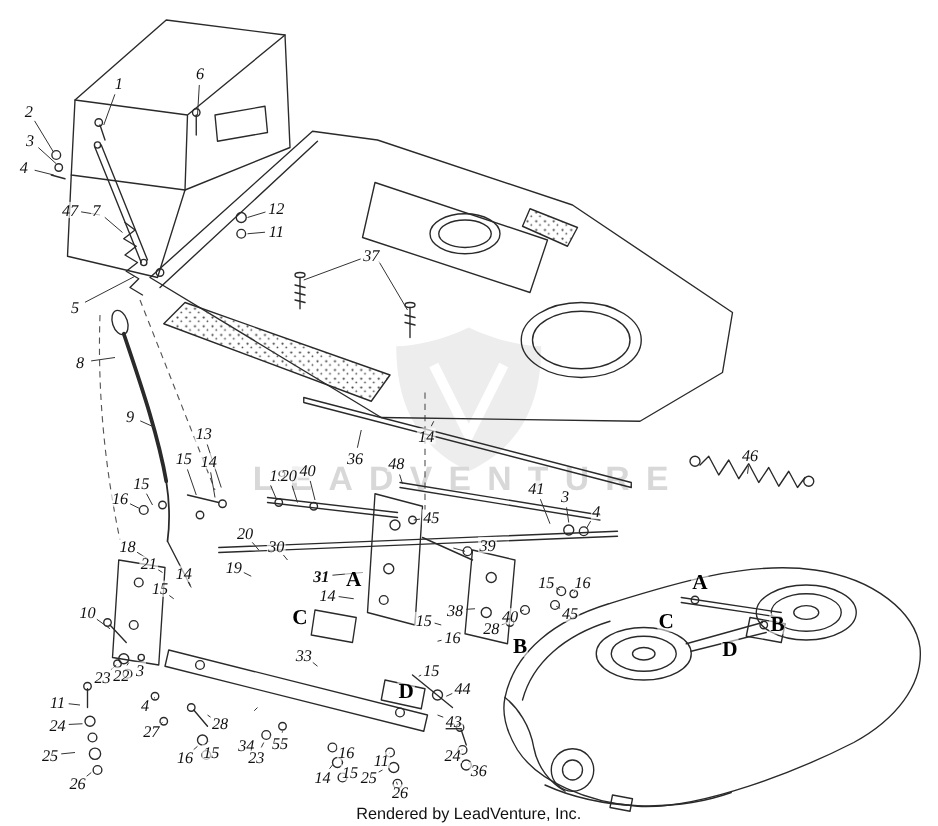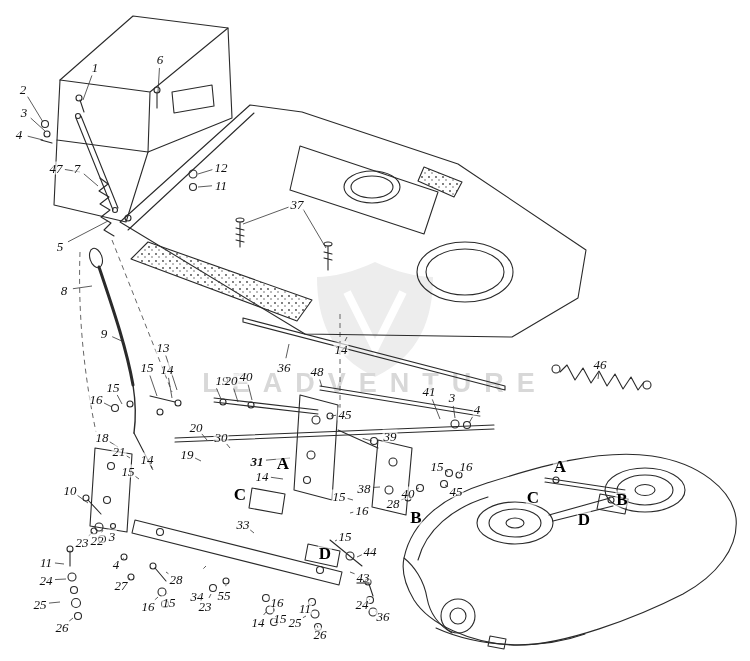--- a/index.html
+++ b/index.html
@@ -352,13 +352,14 @@
       <span class="letter" style="left: 283px; top: 463px;">A</span>
       <span class="letter" style="left: 240px; top: 494px;">C</span>
       <span class="letter" style="left: 416px; top: 517px;">B</span>
       <span class="letter" style="left: 325px; top: 553px;">D</span>
       <span class="letter" style="left: 560px; top: 466px;">A</span>
       <span class="letter" style="left: 533px; top: 497px;">C</span>
       <span class="letter" style="left: 622px; top: 499px;">B</span>
       <span class="letter" style="left: 584px; top: 519px;">D</span>
     </div>
 
+  <div class="credit">Rendered by LeadVenture, Inc.</div>
 </div>
 
 </body></html>

